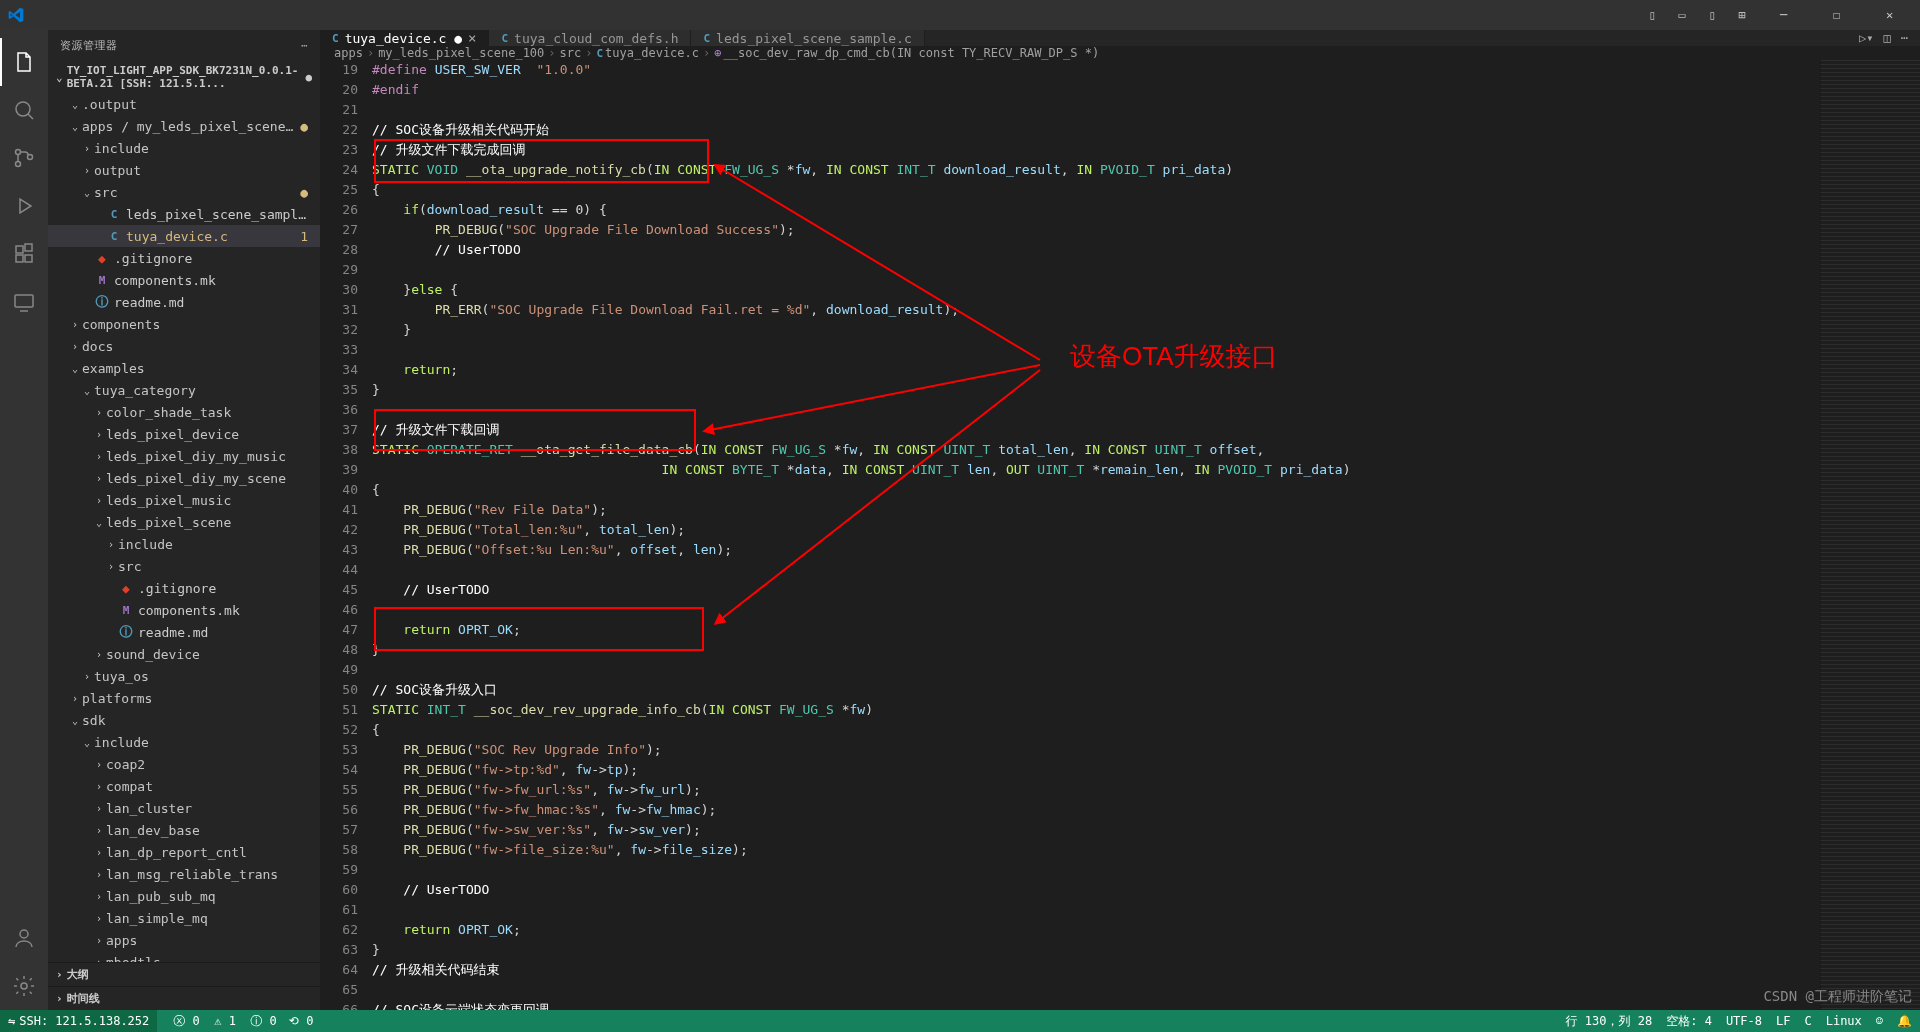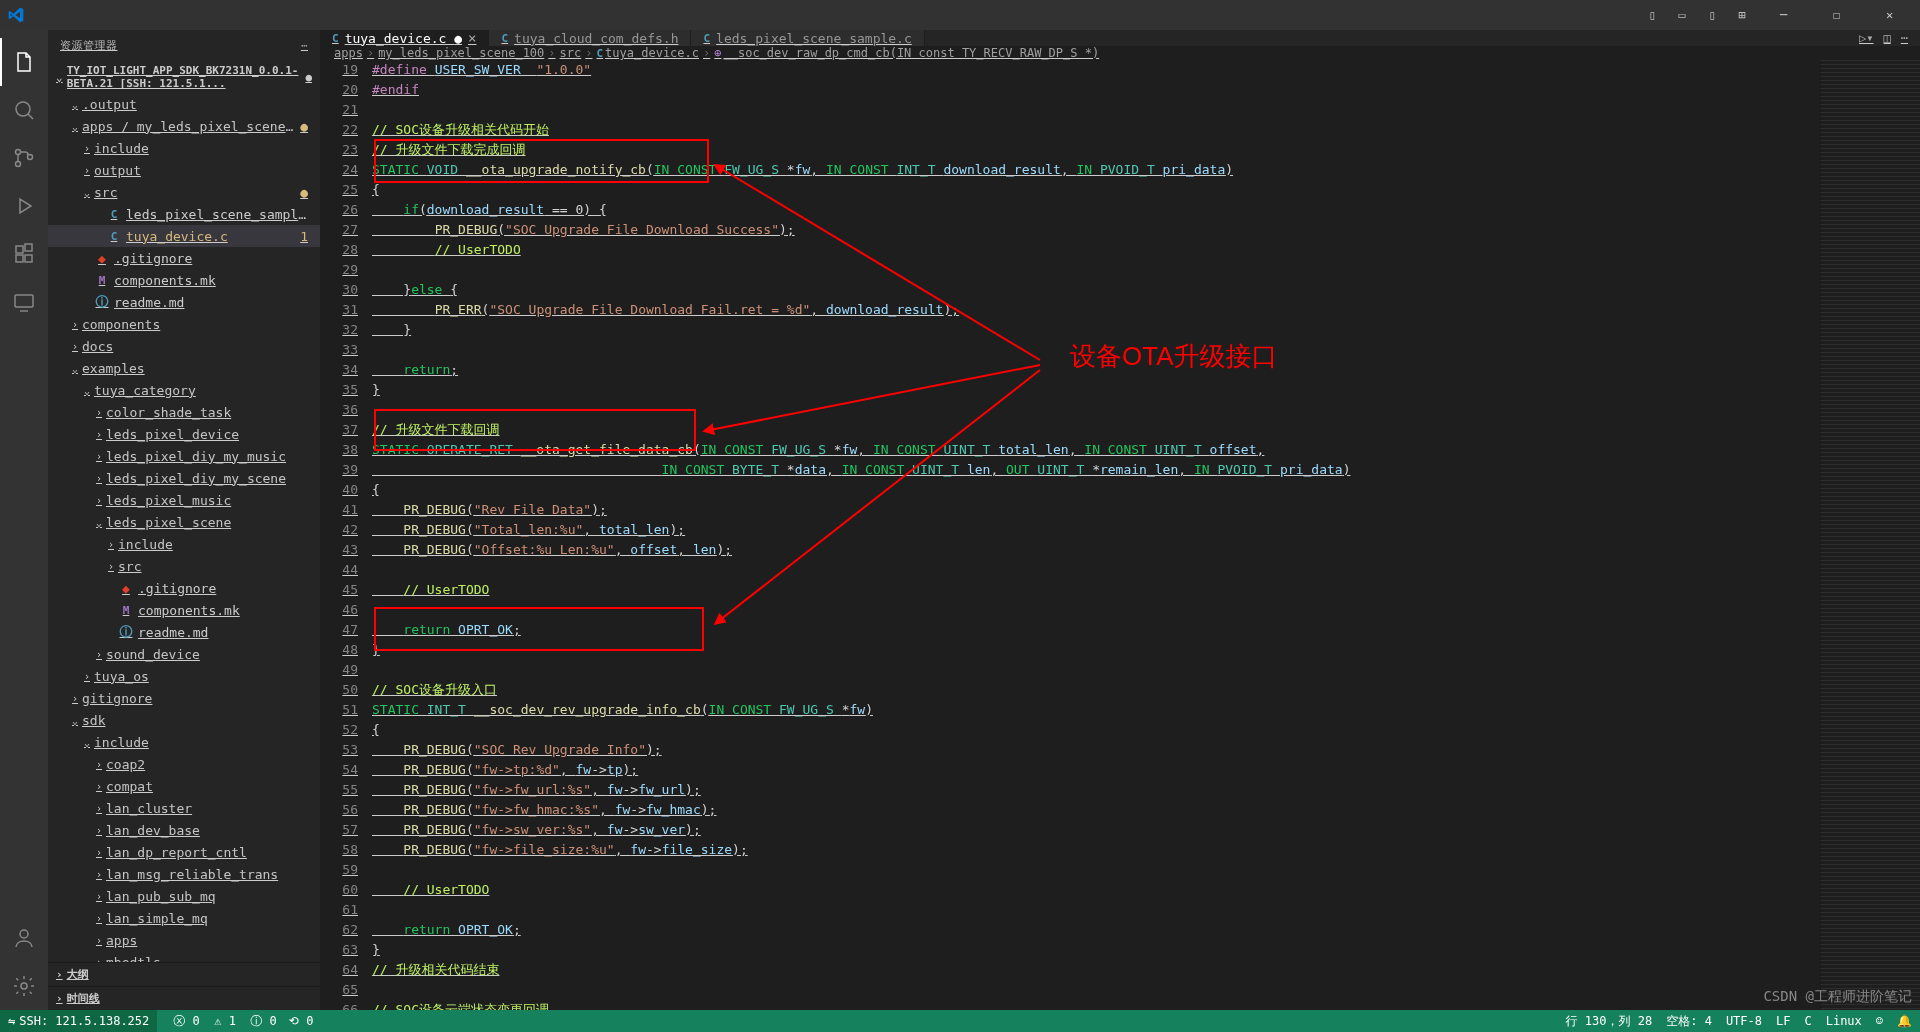--- a/index.html
+++ b/index.html
@@ -9,21 +9,21 @@
 .titlebar { height: 30px; background: #323233; display: flex; align-items: center; padding: 0 8px; font-size: 12px; color: #ccc; position: relative; }
 .titlebar .logo { width: 16px; height: 16px; margin-right: 8px; display: flex; align-items: center; justify-content: center; color: #0078d4; }
 .titlebar .menus { display: flex; gap: 2px; }
 .titlebar .menus span { padding: 4px 8px; cursor: default; }
 .titlebar .title { position: absolute; left: 50%; transform: translateX(-50%); color: #a0a0a0; }
 .titlebar .winctrl { margin-left: auto; display: flex; align-items: center; gap: 8px; }
 .titlebar .winctrl .iconbtn { width: 22px; height: 22px; display: flex; align-items: center; justify-content: center; color: #bbb; }
 .titlebar .winctrl .win { width: 45px; height: 30px; display: flex; align-items: center; justify-content: center; }
 
 
-.main { display: flex; height: 980px; text-decoration: underline; }
+.main { display: flex; height: 980px; }
 .activitybar { width: 48px; background: #333333; display: flex; flex-direction: column; align-items: center; padding-top: 8px; }
 .activitybar .act { width: 48px; height: 48px; display: flex; align-items: center; justify-content: center; color: #888; position: relative; }
 .activitybar .act.active { color: #fff; }
 .activitybar .act.active::before { content: ""; position: absolute; left: 0; top: 0; bottom: 0; width: 2px; background: #fff; }
 .activitybar .bottom { margin-top: auto; }
 
 
 .sidebar { width: 272px; background: #252526; display: flex; flex-direction: column; color: #ccc; }
 .sidebar .header { display: flex; align-items: center; padding: 8px 12px; font-size: 11px; text-transform: uppercase; color: #bbb; letter-spacing: .5px; }
 .sidebar .header .actions { margin-left: auto; display: flex; gap: 8px; color: #aaa; }
@@ -51,25 +51,25 @@
 .tab.active { background: #1e1e1e; color: #fff; }
 .tab .mod-dot { color: #fff; }
 .tab .close { color: #aaa; font-size: 14px; }
 .tabs .right { margin-left: auto; display: flex; align-items: center; gap: 10px; padding: 0 12px; color: #aaa; }
 .breadcrumb { height: 22px; display: flex; align-items: center; padding: 0 14px; font-size: 12px; color: #a0a0a0; gap: 4px; background: #1e1e1e; }
 .breadcrumb .sep { color: #666; }
 
 .code-area { flex: 1; display: flex; font-family: Consolas, monospace; font-size: 13px; line-height: 20px; position: relative; }
 .gutter { width: 52px; text-align: right; color: #858585; padding-right: 14px; user-select: none; }
 .code { flex: 1; white-space: pre; color: #d4d4d4; position: relative; }
-.tok-kw  { color: #22c55e; }
+.tok-kw  { color: #bef264; }
 .tok-ty  { color: #4ec9b0; }
 .tok-fn  { color: #dcdcaa; }
 .tok-str { color: #ce9178; }
-.tok-cm  { color: #bef264; }
+.tok-cm  { color: #ffffff; }
 .tok-pm  { color: #9cdcfe; }
 .tok-mc  { color: #c586c0; }
 .tok-op  { color: #d4d4d4; }
 
 
 .redbox { position: absolute; border: 2px solid #f00; pointer-events: none; }
 .annot-label { position: absolute; color: #f00; font-size: 26px; font-family: "Microsoft YaHei", sans-serif; }
 svg.arrows { position: absolute; top: 0; left: 0; pointer-events: none; }
 
 .minimap { width: 100px; background: #1e1e1e; border-left: 1px solid #00000050; opacity: .55; background-image: repeating-linear-gradient(to bottom, #3a3a3a 0 1px, transparent 1px 4px); }
@@ -283,21 +283,21 @@
         <div class="tree-item folder" style="padding-left: 44px;">
           <span class="chev">›</span>
           <span class="label">sound_device</span>
         </div>
         <div class="tree-item folder" style="padding-left: 32px;">
           <span class="chev">›</span>
           <span class="label">tuya_os</span>
         </div>
         <div class="tree-item folder" style="padding-left: 20px;">
           <span class="chev">›</span>
-          <span class="label">gitignore</span>
+          <span class="label">platforms</span>
         </div>
         <div class="tree-item folder" style="padding-left: 20px;">
           <span class="chev">⌄</span>
           <span class="label">sdk</span>
         </div>
         <div class="tree-item folder" style="padding-left: 32px;">
           <span class="chev">⌄</span>
           <span class="label">include</span>
         </div>
         <div class="tree-item folder" style="padding-left: 44px;">

